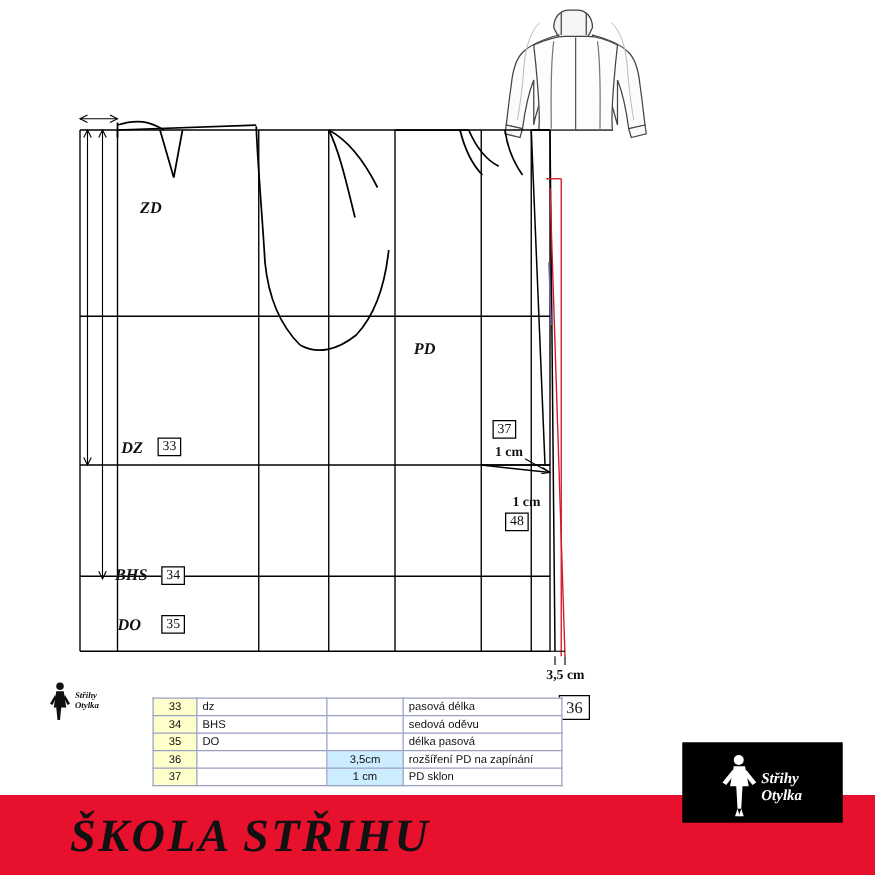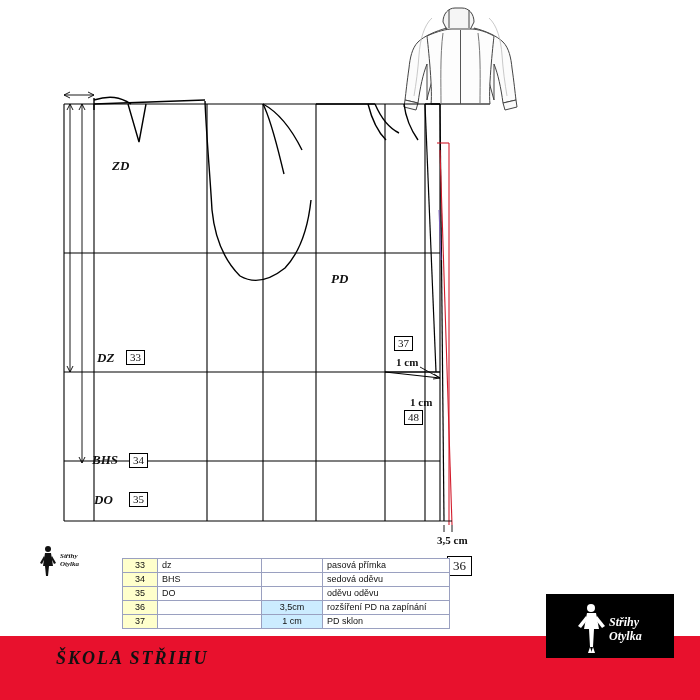--- a/index.html
+++ b/index.html
@@ -87,21 +87,21 @@
     height: 64px;
     background: #e8112d;
   }
   #banner-title {
     position: absolute;
     left: 56px;
     top: 648px;
     font-family: "Liberation Serif", serif;
     font-style: italic;
     font-weight: bold;
-    font-size: 18px;
+    font-size: 37px;
     letter-spacing: 2px;
     color: #111;
     white-space: nowrap;
   }
   
   #logo {
     position: absolute;
     left: 546px;
     top: 594px;
     width: 126px;
@@ -276,33 +276,33 @@
 
   <div id="minilogo-text1">Střihy</div>
   <div id="minilogo-text2">Otylka</div>
 
   <table id="legend">
     <tbody>
         <tr>
           <td class="c-num hl-yellow">33</td>
           <td class="c-abbr">dz</td>
           <td class="c-val"></td>
-          <td class="c-desc">pasová přímka</td>
+          <td class="c-desc">pasová délka</td>
         </tr>
         <tr>
           <td class="c-num hl-yellow">34</td>
           <td class="c-abbr">BHS</td>
           <td class="c-val"></td>
           <td class="c-desc">sedová oděvu</td>
         </tr>
         <tr>
           <td class="c-num hl-yellow">35</td>
           <td class="c-abbr">DO</td>
           <td class="c-val"></td>
-          <td class="c-desc">oděvu oděvu</td>
+          <td class="c-desc">délka pasová</td>
         </tr>
         <tr>
           <td class="c-num hl-yellow">36</td>
           <td class="c-abbr"></td>
           <td class="c-val hl-blue">3,5cm</td>
           <td class="c-desc">rozšíření PD na zapínání</td>
         </tr>
         <tr>
           <td class="c-num hl-yellow">37</td>
           <td class="c-abbr"></td>

